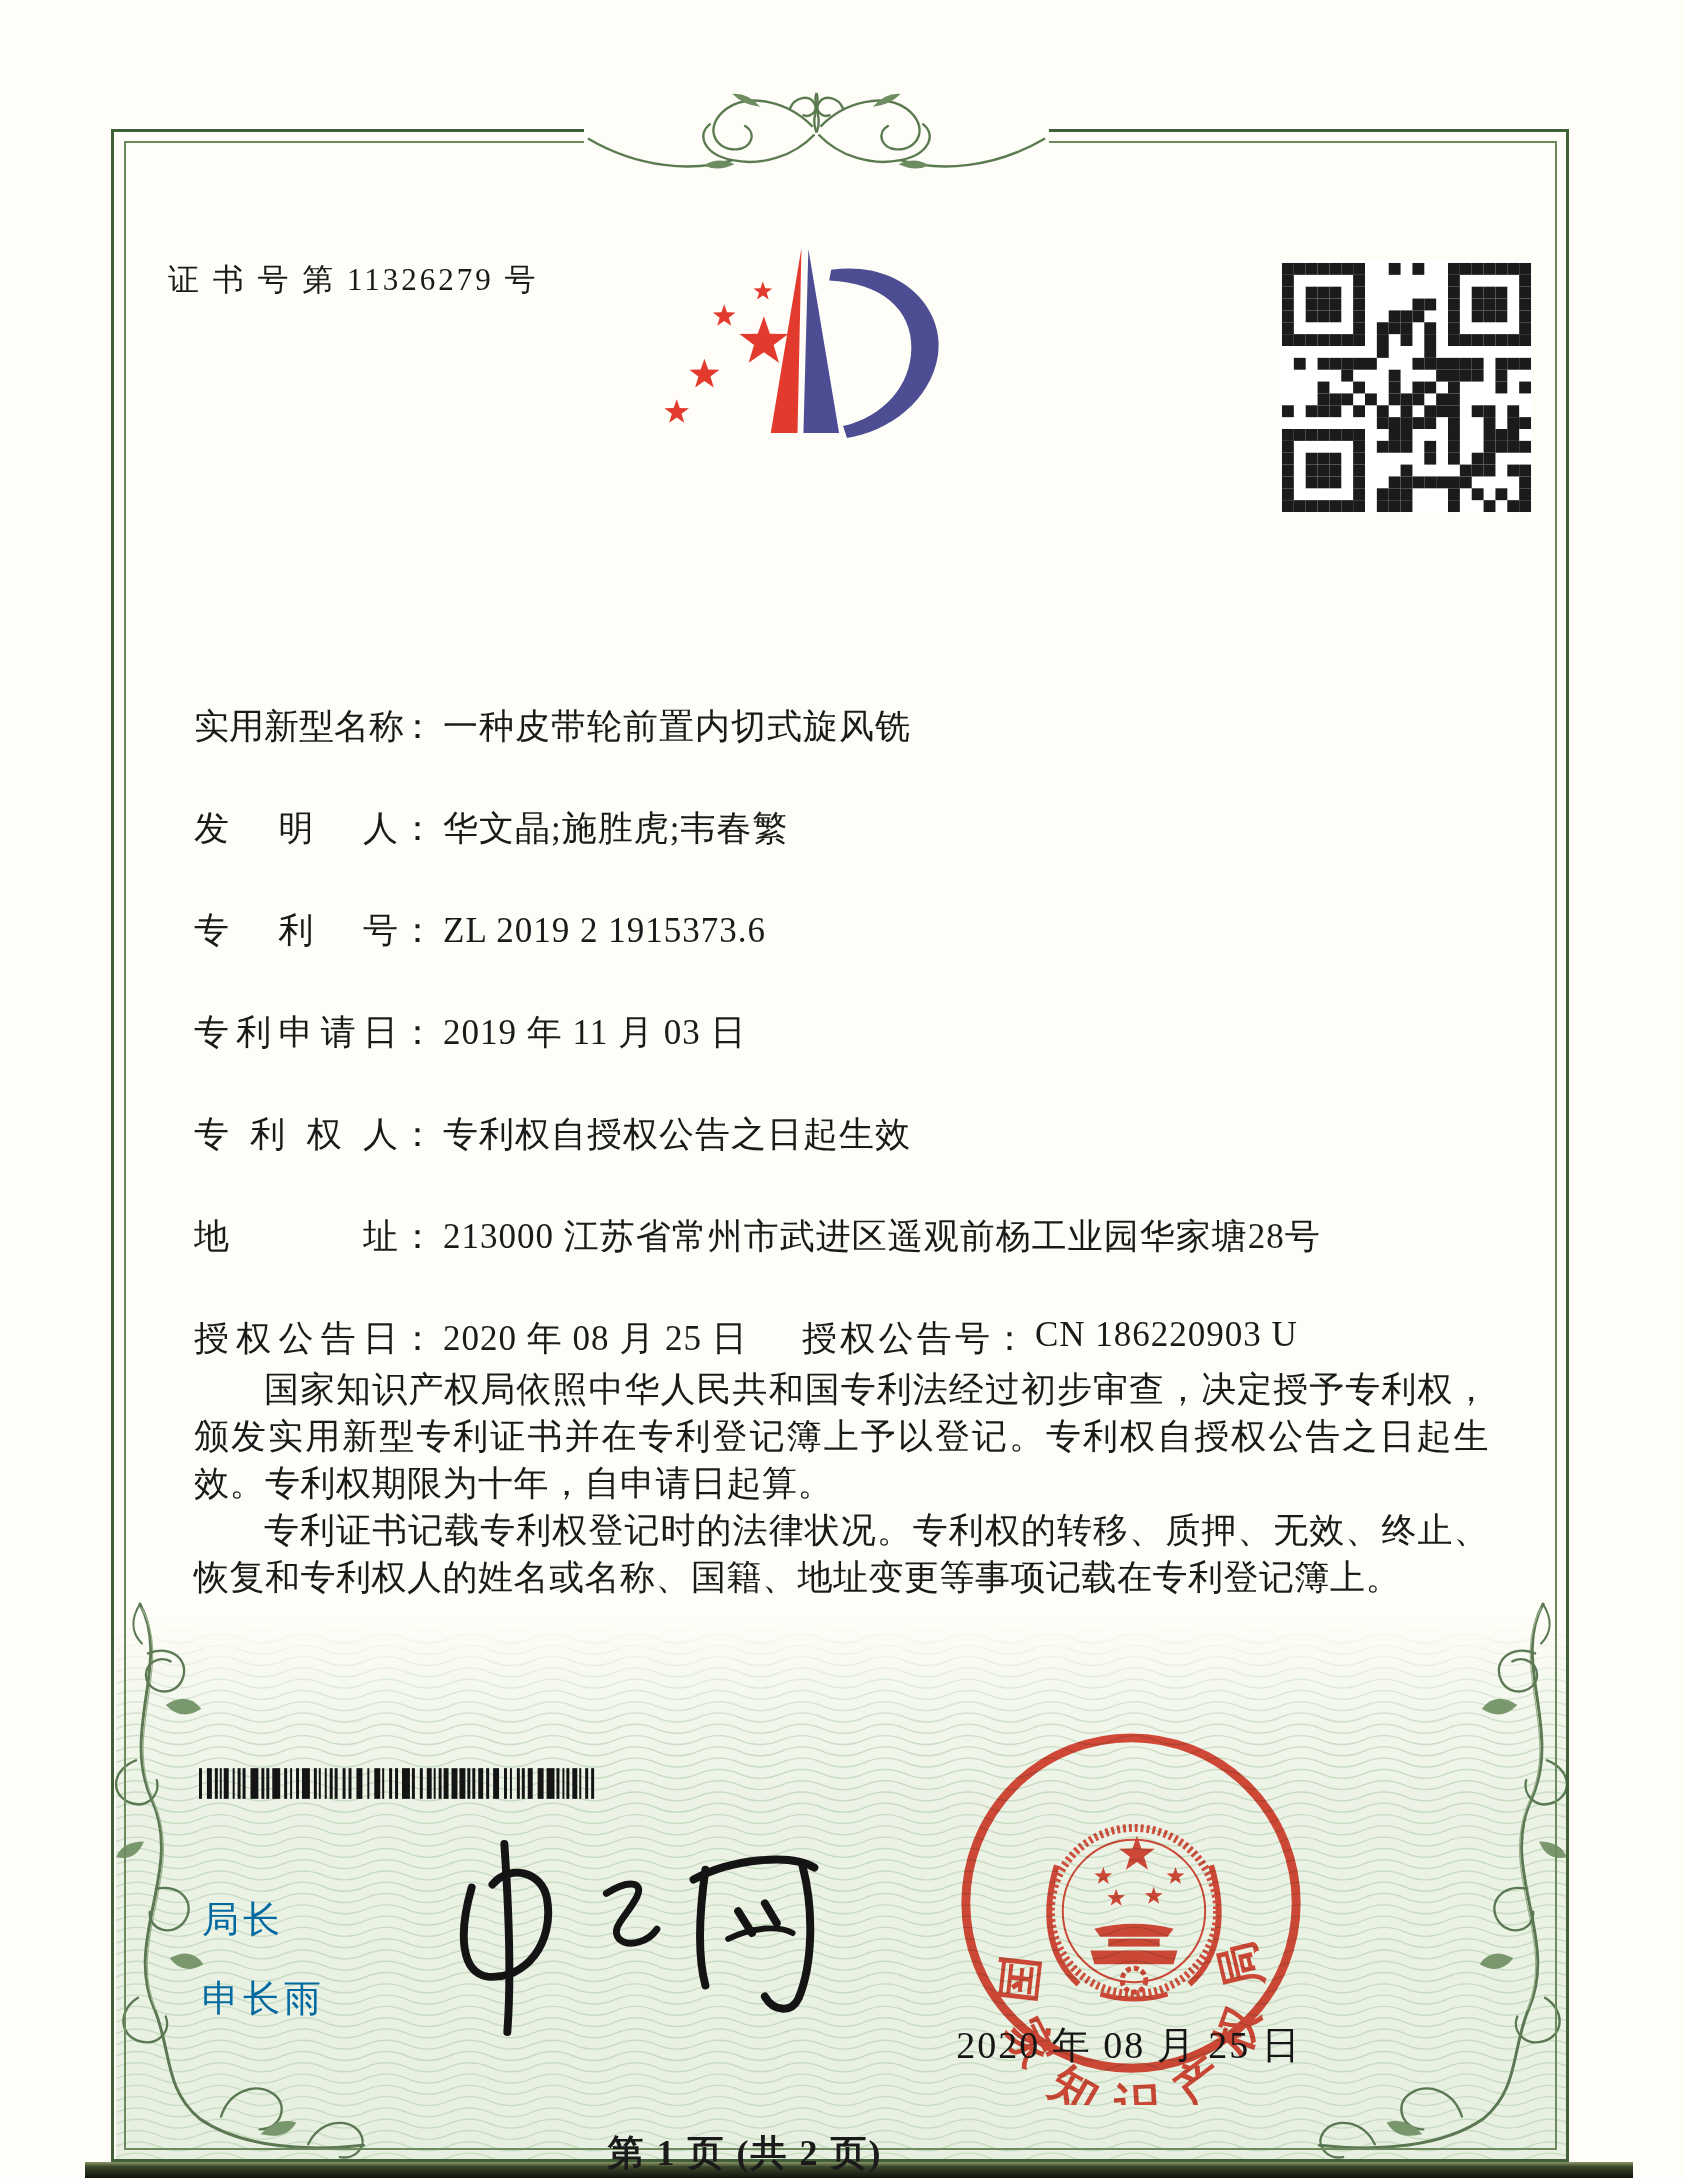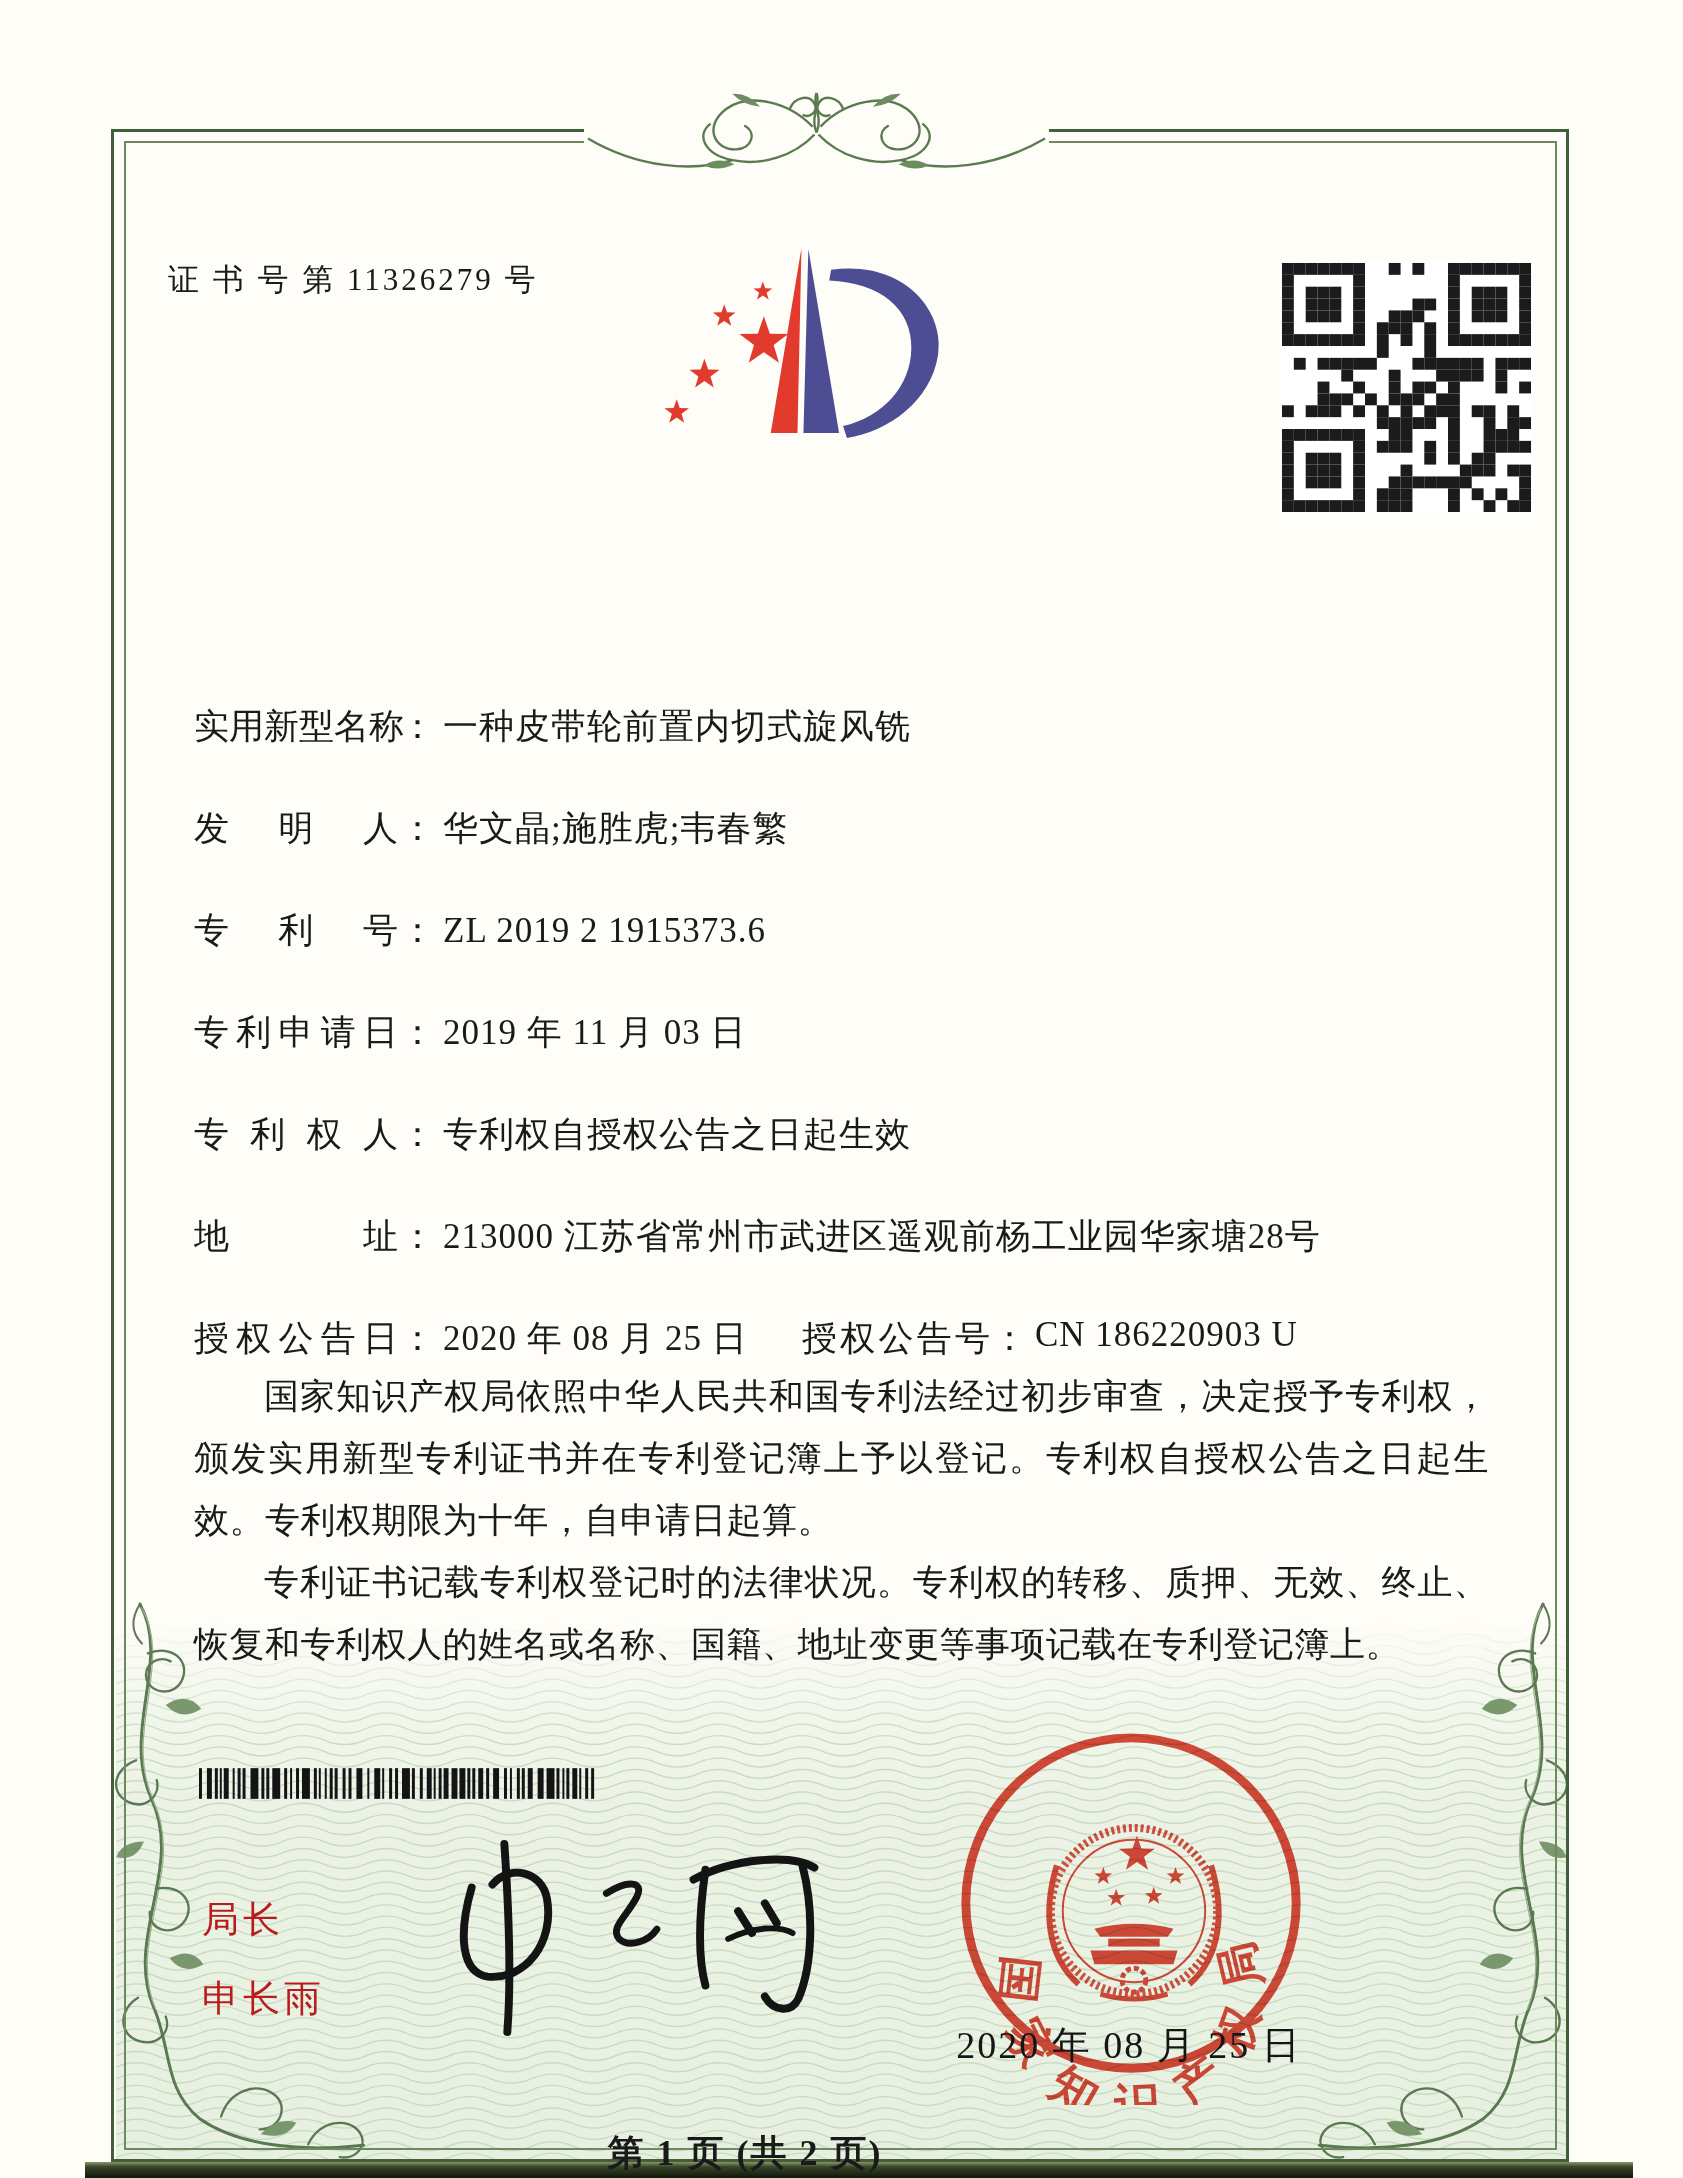--- a/index.html
+++ b/index.html
@@ -32,25 +32,25 @@
   
   .fields{position:absolute;left:194px;top:0;width:1307px;}
   .frow{position:absolute;left:0;height:46px;font-size:35px;white-space:nowrap;}
   .flabel{display:inline-flex;justify-content:space-between;width:204px;vertical-align:top;}
   .fcolon{display:inline-block;margin:0 8px 0 2px;}
   .fvalue{letter-spacing:1px;}
   .fpair2{position:absolute;left:608px;top:0;display:flex;}
   .fpair2 .flabel{width:188px;}
   
   .paras{position:absolute;left:194px;top:1366px;width:1295px;}
-  .paras p{margin:0;font-size:35px;line-height:62px;text-indent:2em;text-align:justify;letter-spacing:0.5px;}
+  .paras p{margin:0;font-size:35px;line-height:47px;text-indent:2em;text-align:justify;letter-spacing:0.5px;}
   
   .barcode{position:absolute;left:199px;top:1768px;width:406px;height:31px;}
   .officer-title,.officer-name{position:absolute;left:202px;font-size:37px;letter-spacing:4px;
-    font-family:"Liberation Sans","DejaVu Sans",sans-serif;color:#b91c1c;}
+    font-family:"Liberation Sans","DejaVu Sans",sans-serif;color:#0369a1;}
   .officer-title{top:1895px;}
   .officer-name{top:1974px;}
   .signature{position:absolute;left:436px;top:1822px;width:416px;height:228px;}
   .seal{position:absolute;left:950px;top:1709px;width:362px;height:396px;mix-blend-mode:multiply;opacity:.92;}
   .seal-date{position:absolute;left:1129px;top:2020px;transform:translateX(-50%);
     font-size:38px;letter-spacing:2px;white-space:nowrap;color:#151515;z-index:6;}
   .page-footer{position:absolute;left:745px;top:2129px;transform:translateX(-50%);
     font-size:36px;letter-spacing:2px;white-space:nowrap;font-weight:bold;}
   .z1{z-index:1}.z2{z-index:2}.z3{z-index:3}.z4{z-index:4}.z5{z-index:5}
 </style>

